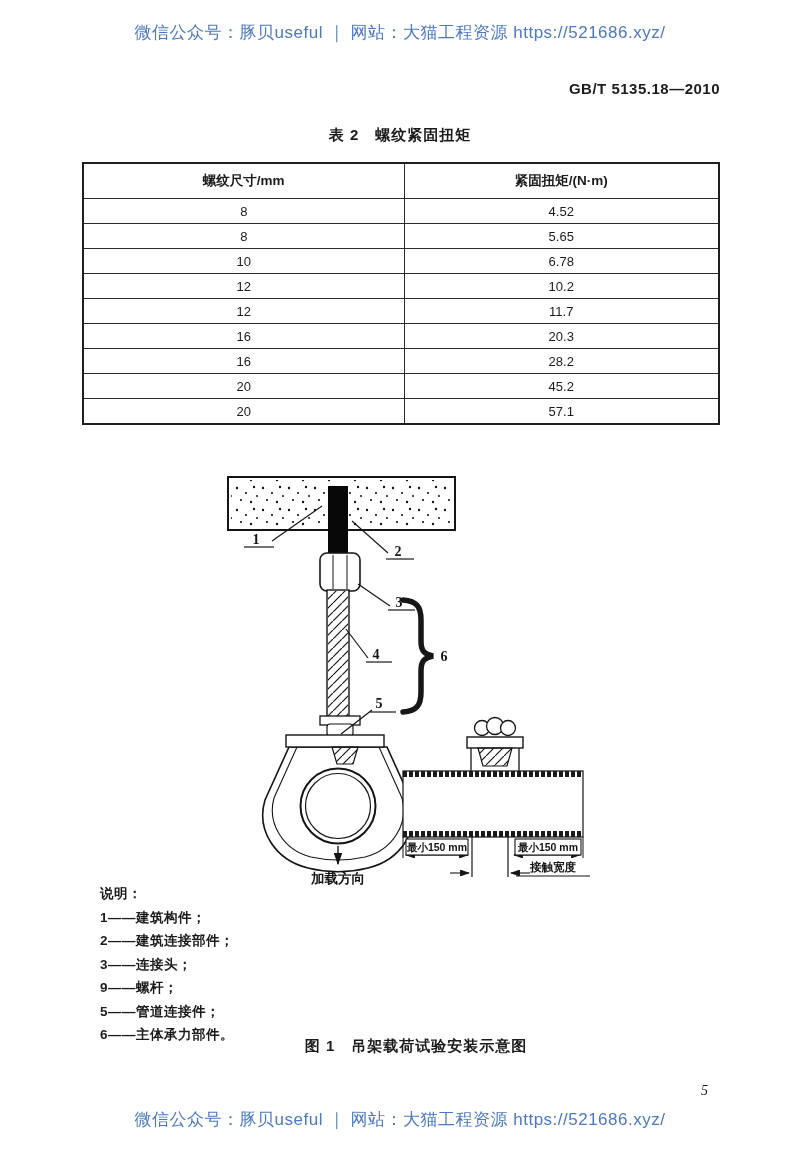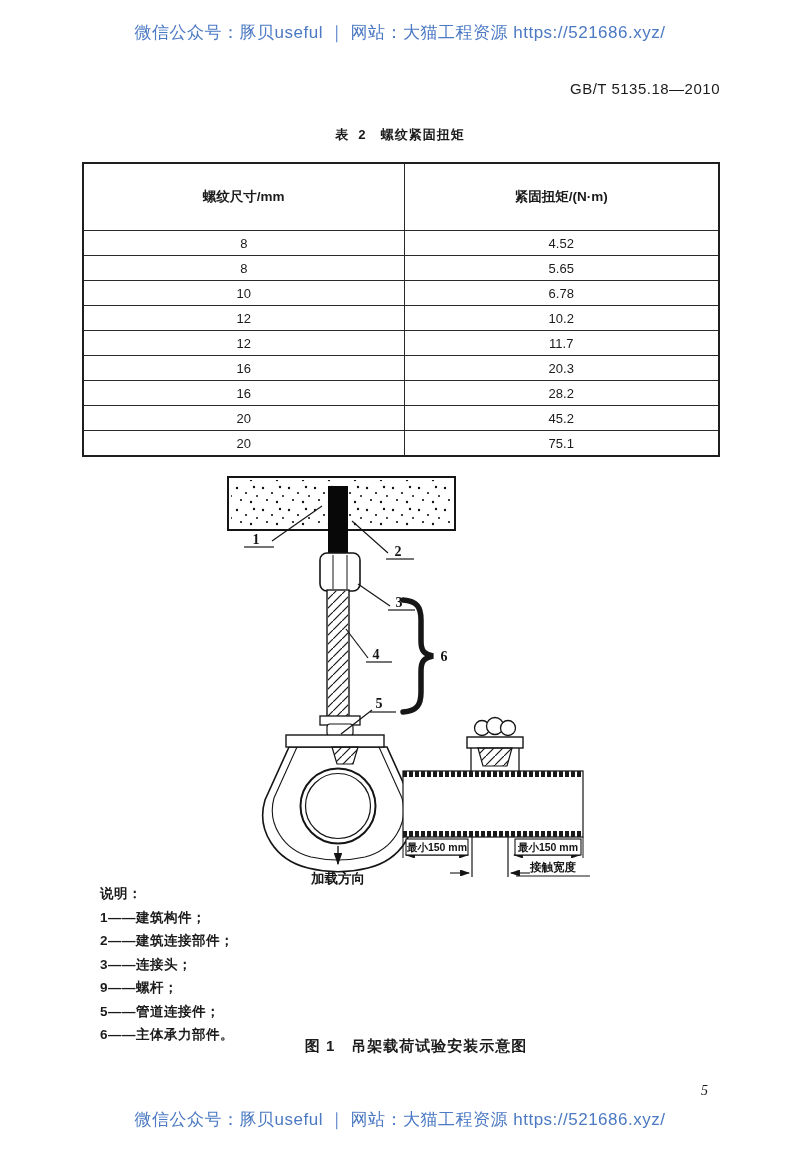--- a/index.html
+++ b/index.html
@@ -2,28 +2,28 @@
 <html><head>
 <meta charset="utf-8">
 <style>
   html,body{margin:0;padding:0;background:#e8e8e8;}
   .page{position:relative;width:800px;height:1168px;background:#ffffff;margin:0 auto;
         font-family:"Liberation Sans",sans-serif;color:#1b1b1b;overflow:hidden;}
   .watermark{position:absolute;left:0;width:100%;text-align:center;color:#4b79c3;
              font-size:17px;letter-spacing:.5px;white-space:nowrap;}
   .wm-top{top:21px;}
   .wm-bottom{top:1108px;}
-  .std-number{position:absolute;top:80px;right:80px;font-weight:400;font-size:15px;
+  .std-number{position:absolute;top:80px;right:80px;font-weight:700;font-size:15px;
               letter-spacing:.5px;}
   .table-title{position:absolute;top:126px;left:0;width:100%;text-align:center;
-               font-weight:700;font-size:13px;letter-spacing:1px;font-family:Liberation Mono, monospace;}
+               font-weight:700;font-size:15px;letter-spacing:1px;}
   table.torque{position:absolute;top:162px;left:82px;width:636px;border-collapse:collapse;
                border:2px solid #1f1f1f;table-layout:fixed;}
   table.torque th{height:34px;font-size:13.5px;font-weight:700;border:1px solid #2a2a2a;
-                  text-align:center;padding:16px;}
+                  text-align:center;padding:0;}
   table.torque td{height:24px;font-size:13px;border:1px solid #2a2a2a;text-align:center;
                   padding:0;font-weight:400;}
   table.torque col.c1{width:321px;} table.torque col.c2{width:315px;}
   svg.figure{position:absolute;top:465px;left:0;}
   svg .ln{stroke:#161616;fill:none;}
   svg text{fill:#141414;}
   svg .callout{font-family:"Liberation Serif",serif;font-size:14px;font-weight:600;}
   svg .cn{font-family:"Liberation Sans",sans-serif;font-weight:700;}
   .legend{position:absolute;top:882px;left:100px;font-size:13.5px;font-weight:700;
           line-height:23.5px;letter-spacing:.5px;}
@@ -82,21 +82,21 @@
       <tr>
           <td>16</td>
           <td>28.2</td>
         </tr>
       <tr>
           <td>20</td>
           <td>45.2</td>
         </tr>
       <tr>
           <td>20</td>
-          <td>75.1</td>
+          <td>57.1</td>
         </tr>
     </tbody>
   </table>
 
   <svg class="figure" width="800" height="430" viewBox="0 465 800 430">
     <defs>
       <pattern id="sp" width="26" height="22" patternUnits="userSpaceOnUse">
         <circle cx="3" cy="4" r="1.2" fill="#111"></circle>
           <circle cx="12" cy="9" r="1.1" fill="#111"></circle>
         <circle cx="20" cy="3" r="1.2" fill="#111"></circle>

